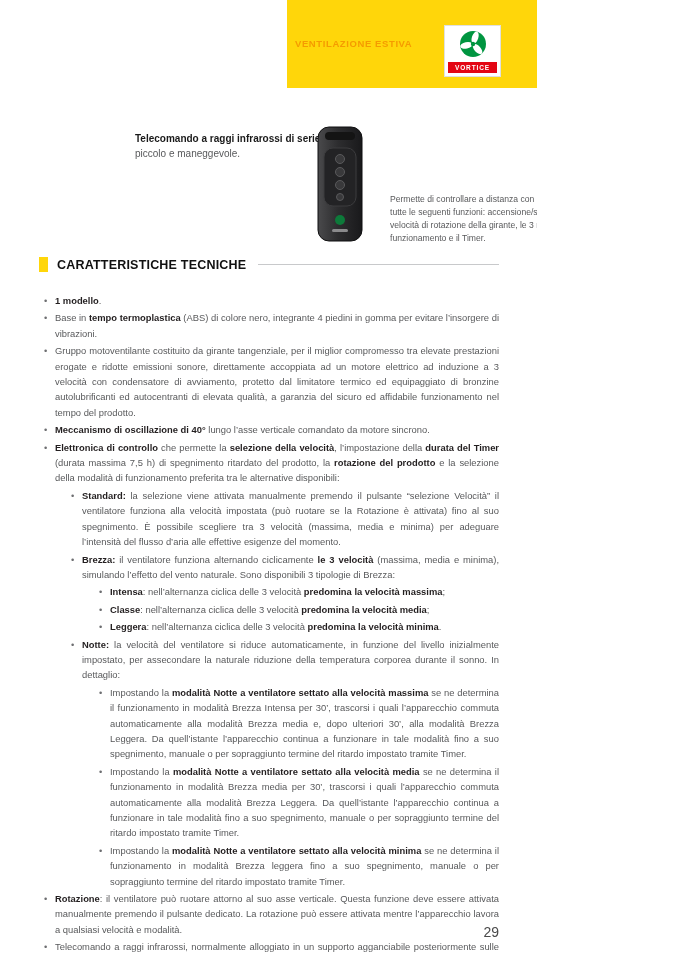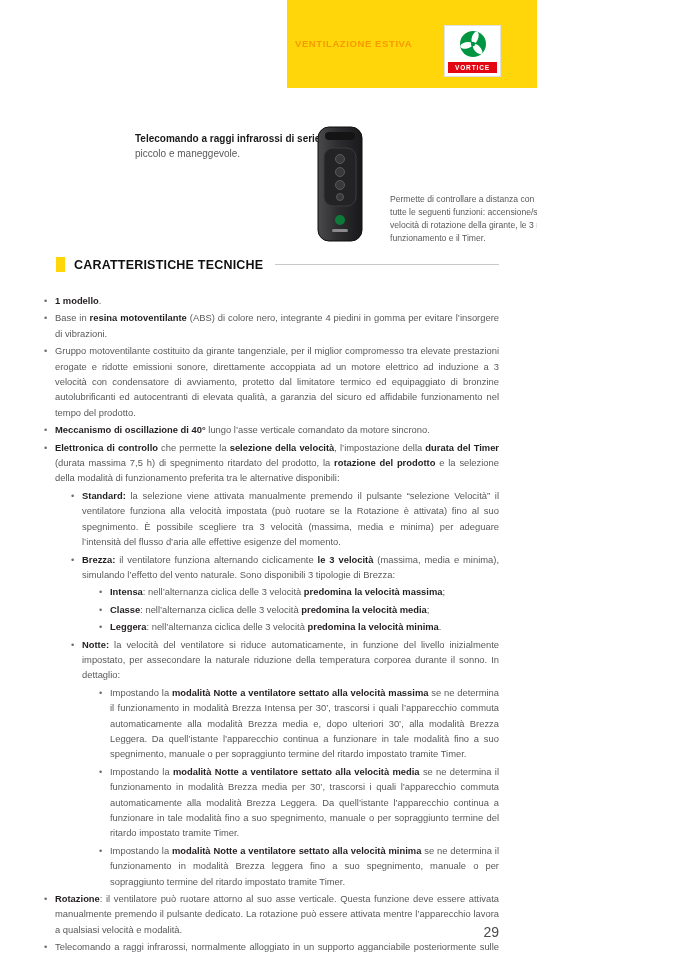--- a/index.html
+++ b/index.html
@@ -29,21 +29,21 @@
   
   .intro{position:absolute;left:0;top:118px;right:0;height:160px;}
   .intro-caption{position:absolute;left:135px;top:14px;font-size:10px;line-height:1.45;}
   .cap-bold{font-weight:bold;color:#1a1a1a;}
   .cap-reg{color:var(--body_text);}
   .remote{position:absolute;left:311px;top:8px;}
   .intro-desc{position:absolute;left:390px;top:75px;width:220px;margin:0;
     font-size:8.6px;line-height:1.5;color:var(--body_text);}
 
   
-  .section-head{position:absolute;left:56px;right:38px;top:257px;display:flex;align-items:center;}
+  .section-head{position:absolute;left:39px;right:38px;top:257px;display:flex;align-items:center;}
   .marker{width:9px;height:15px;background:var(--accent_yellow);margin-right:9px;flex:none;}
   .section-title{margin:0 12px 0 0;font-size:12.5px;font-weight:bold;color:#111;letter-spacing:.2px;white-space:nowrap;}
   .rule{flex:1;border-top:1px solid var(--rule_gray);height:0;}
 
   
   .features{position:absolute;left:44px;right:38px;top:293px;}
   .feat{display:flex;margin-bottom:2px;font-size:9.4px;line-height:15.4px;color:var(--body_text);}
   .feat .bullet{flex:0 0 11px;color:#6d6e71;}
   .feat .ftext{flex:1;text-align:justify;}
   .feat.level1{margin-left:27px;}
@@ -112,21 +112,21 @@
     <span class="rule"></span>
   </div>
 
   <div class="features">
       <div class="feat level0">
         <span class="bullet">•</span>
         <span class="ftext"><span class="bold">1 modello</span><span>.</span></span>
       </div>
       <div class="feat level0">
         <span class="bullet">•</span>
-        <span class="ftext"><span>Base in </span><span class="bold">resina motoventilante</span><span> (ABS) di colore nero, integrante 4 piedini in gomma per evitare l’insorgere di vibrazioni.</span></span>
+        <span class="ftext"><span>Base in </span><span class="bold">tempo termoplastica</span><span> (ABS) di colore nero, integrante 4 piedini in gomma per evitare l’insorgere di vibrazioni.</span></span>
       </div>
       <div class="feat level0">
         <span class="bullet">•</span>
         <span class="ftext"><span>Gruppo motoventilante costituito da girante tangenziale, per il miglior compromesso tra elevate prestazioni erogate e ridotte emissioni sonore, direttamente accoppiata ad un motore elettrico ad induzione a 3 velocità con condensatore di avviamento, protetto dal limitatore termico ed equipaggiato di bronzine autolubrificanti ed autocentranti di elevata qualità, a garanzia del sicuro ed affidabile funzionamento nel tempo del prodotto.</span></span>
       </div>
       <div class="feat level0">
         <span class="bullet">•</span>
         <span class="ftext"><span class="bold">Meccanismo di oscillazione di 40°</span><span> lungo l’asse verticale comandato da motore sincrono.</span></span>
       </div>
       <div class="feat level0">

